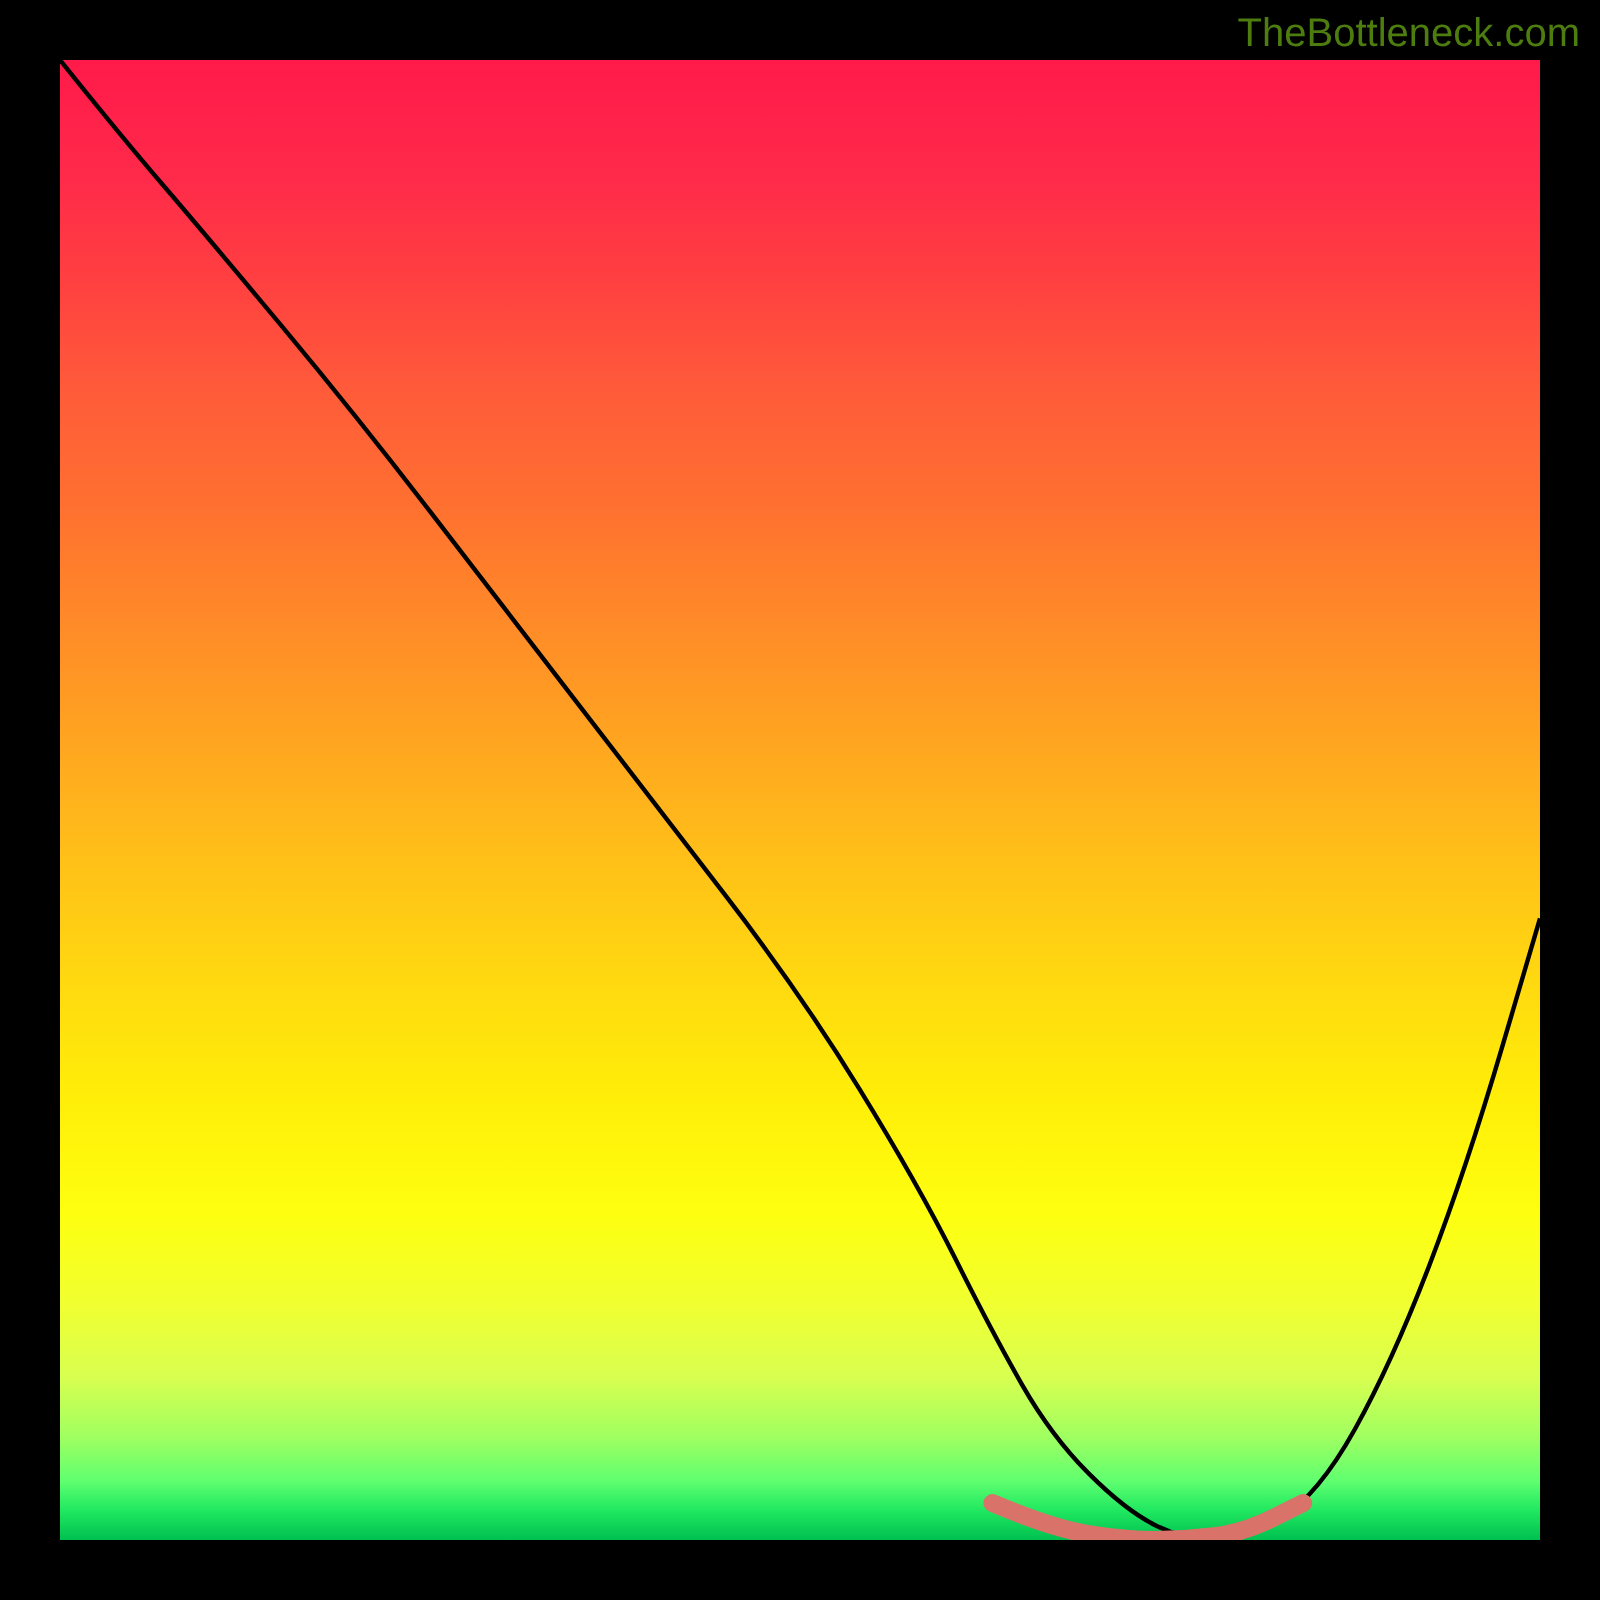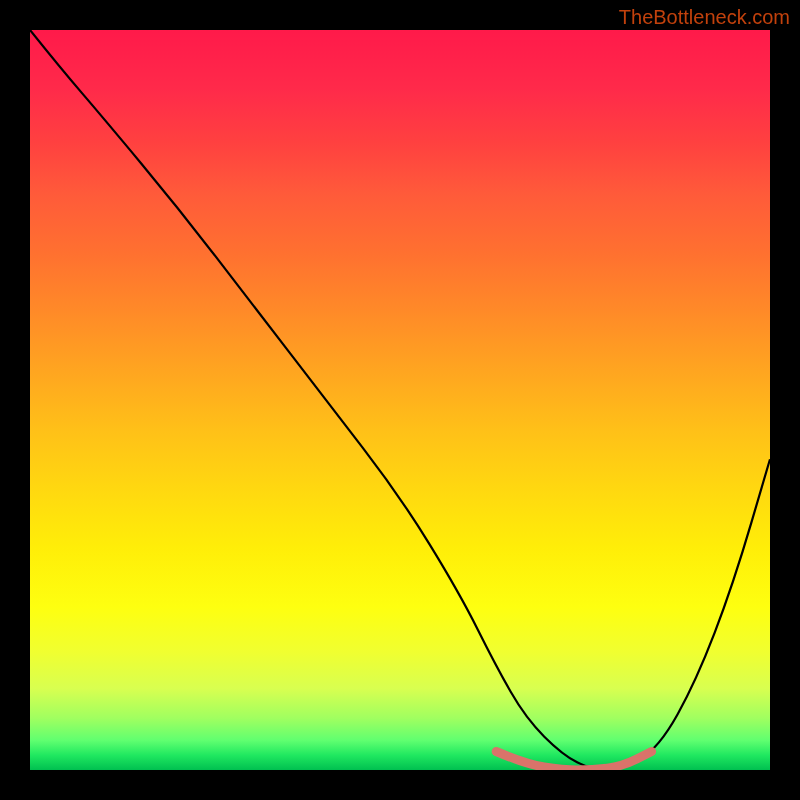--- a/index.html
+++ b/index.html
@@ -8,21 +8,21 @@
     height: 800px;
     background: #000;
     position: relative;
     overflow: hidden;
     font-family: Arial, sans-serif;
   }
   .watermark {
     position: absolute;
     top: 6px;
     right: 10px;
-    color: #c2410c;
+    color: #4d7c0f;
     font-size: 20px;
     font-weight: 500;
     z-index: 10;
   }
   .plot-area {
     position: absolute;
     left: 30px;
     top: 30px;
     width: 740px;
     height: 740px;

